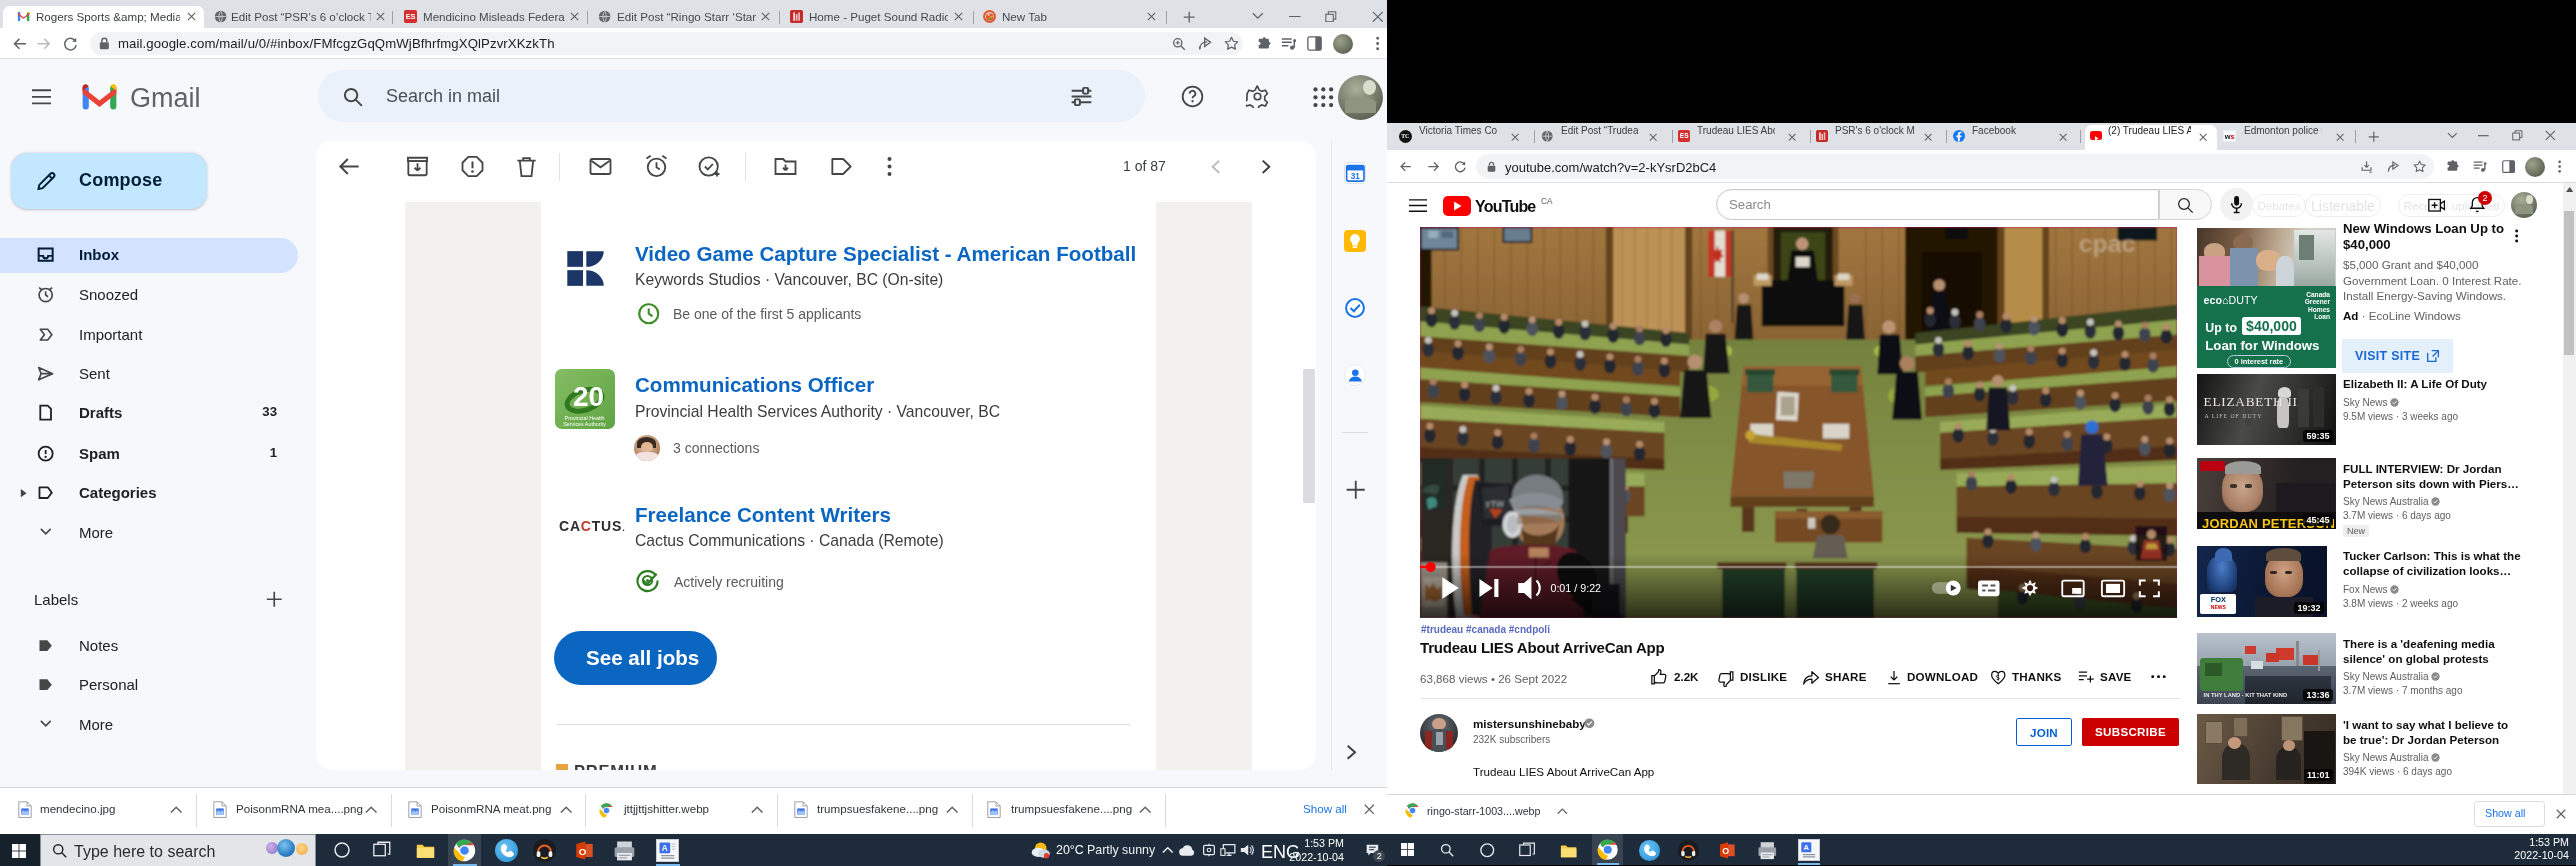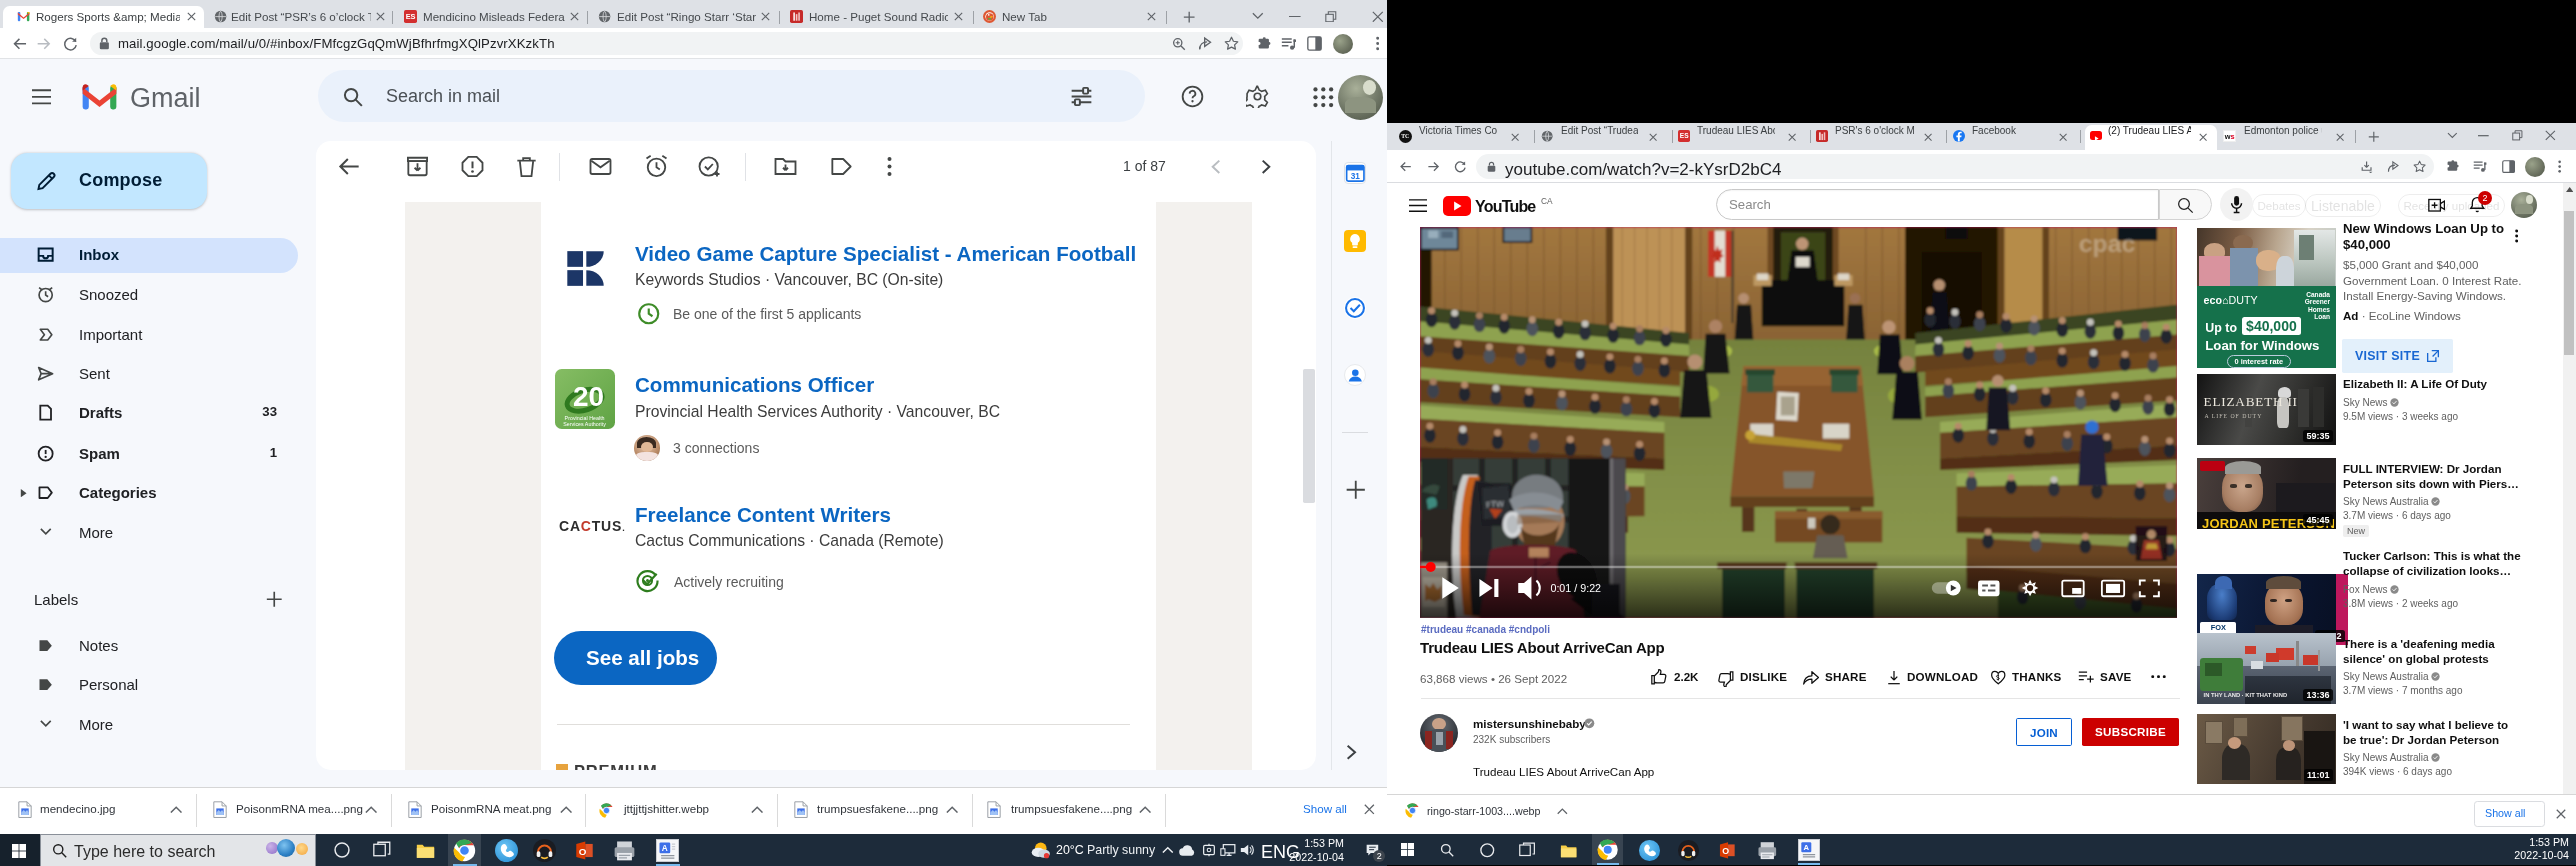--- a/index.html
+++ b/index.html
@@ -724,21 +724,21 @@
       </svg>
     <svg class="abs" style="left:67px;top:160px" width="13.2" height="13.2" viewBox="0 0 19 19">
         <path d="M15.5 7A7 7 0 1 0 16 11" stroke="#5f6368" stroke-width="1.9" fill="none"></path>
         <path d="M16 2v5h-5Z" fill="#5f6368"></path>
       </svg>
     <div class="omni" style="left:89px;top:154px;width:958px;height:25px;border-radius:12.4px"></div>
     <svg class="abs" style="left:100px;top:161px" width="9" height="11.6" viewBox="0 0 13 16">
         <rect x="1" y="6.5" width="11" height="8.5" rx="1.5" fill="#5f6368"></rect>
         <path d="M3.5 6V4.5a3 3 0 0 1 6 0V6" stroke="#5f6368" stroke-width="1.8" fill="none"></path>
       </svg>
-    <div class="abs" style="left:118px;top:160px;font-size:17px;color:#202124">youtube.com/watch?v=2-kYsrD2bC4</div>
+    <div class="abs" style="left:118px;top:160px;font-size:13px;color:#202124">youtube.com/watch?v=2-kYsrD2bC4</div>
     <svg class="abs" style="left:973px;top:160px" width="13.2" height="13.2" viewBox="0 0 18 18">
         <path d="M9 2v8m0 0-3-3m3 3 3-3" stroke="#5f6368" stroke-width="1.6" fill="none"></path>
         <path d="M3 10v4h12v-4" stroke="#5f6368" stroke-width="1.6" fill="none"></path>
         <path d="M12 16l2.5 2 2.5-2" fill="#5f6368"></path>
       </svg>
     <svg class="abs" style="left:1000px;top:160px" width="13.2" height="13.2" viewBox="0 0 18 18">
         <path d="M2 16c0-6 4-9 9-9" stroke="#5f6368" stroke-width="1.5" fill="none"></path>
         <path d="M8 2.5 15 7.5 8 12.5Z" fill="none" stroke="#5f6368" stroke-width="1.5"></path>
       </svg>
     <svg class="abs" style="left:1026px;top:160px" width="13.2" height="13.2" viewBox="0 0 18 18">
@@ -1282,21 +1282,21 @@
     <div class="stxt" style="top:461px">
         <div class="stitle">FULL INTERVIEW: Dr Jordan<br>Peterson sits down with Piers…</div>
       </div>
     <div class="abs vmeta" style="left:956px;top:496px">Sky News Australia <svg width="9" height="9" viewBox="0 0 13 13" style="vertical-align:-0.8px">
           <circle cx="6.5" cy="6.5" r="6" fill="#8a8a8a"></circle>
           <path d="M3.8 6.5l1.9 1.9 3.6-3.9" stroke="#fff" stroke-width="1.3" fill="none"></path>
         </svg></div>
     <div class="abs vmeta" style="left:956px;top:510px">3.7M views · 6 days ago</div>
     <div class="abs" style="left:956px;top:525px;background:#eee;color:#606060;font-size:9px;padding:0.8px 4.1px;border-radius:1.7px">New</div>
 
-    <div class="abs" style="left:810px;top:574px;width:151px;height:71px;overflow:hidden;background:#be185d">
+    <div class="abs" style="left:810px;top:546px;width:130px;height:71px;overflow:hidden;background:#1d4ed8">
       <div class="abs" style="left:0;top:0;width:139px;height:71px;background:linear-gradient(100deg,#13264a,#0a1530 60%,#081024)"></div>
       <div class="abs" style="left:10px;top:10px;width:30px;height:36px;background:radial-gradient(ellipse at 50% 30%,#4a7ec9,#1d3d77 70%,#10234a);border-radius:40% 40% 20% 20%"></div>
       <div class="abs" style="left:18px;top:1.7px;width:16.5px;height:13.2px;background:#3d69b3;border-radius:50% 50% 0 0"></div>
       <div class="abs" style="left:68px;top:8.3px;width:38px;height:43px;background:radial-gradient(ellipse at 50% 42%,#cfa284,#a47253 70%,#74503c);border-radius:45% 45% 38% 38%"></div>
       <div class="abs" style="left:69px;top:1.7px;width:35px;height:13.2px;background:#5e4c3c;border-radius:50% 50% 0 0"></div>
       <div class="abs" style="left:73px;top:25px;width:6.6px;height:3.3px;background:#2e2420;border-radius:40%"></div>
       <div class="abs" style="left:88px;top:25px;width:6.6px;height:3.3px;background:#2e2420;border-radius:40%"></div>
       <div class="abs" style="left:58px;top:51px;width:58px;height:20px;background:#1c1c28"></div>
       <div class="abs" style="left:3.3px;top:48px;width:36px;height:20px;background:#fff;border-radius:1.7px;text-align:center">
           <span style="font-size:7.4px;font-weight:bold;color:#003366;line-height:8.3px;display:block;margin-top:1.7px">FOX</span>

